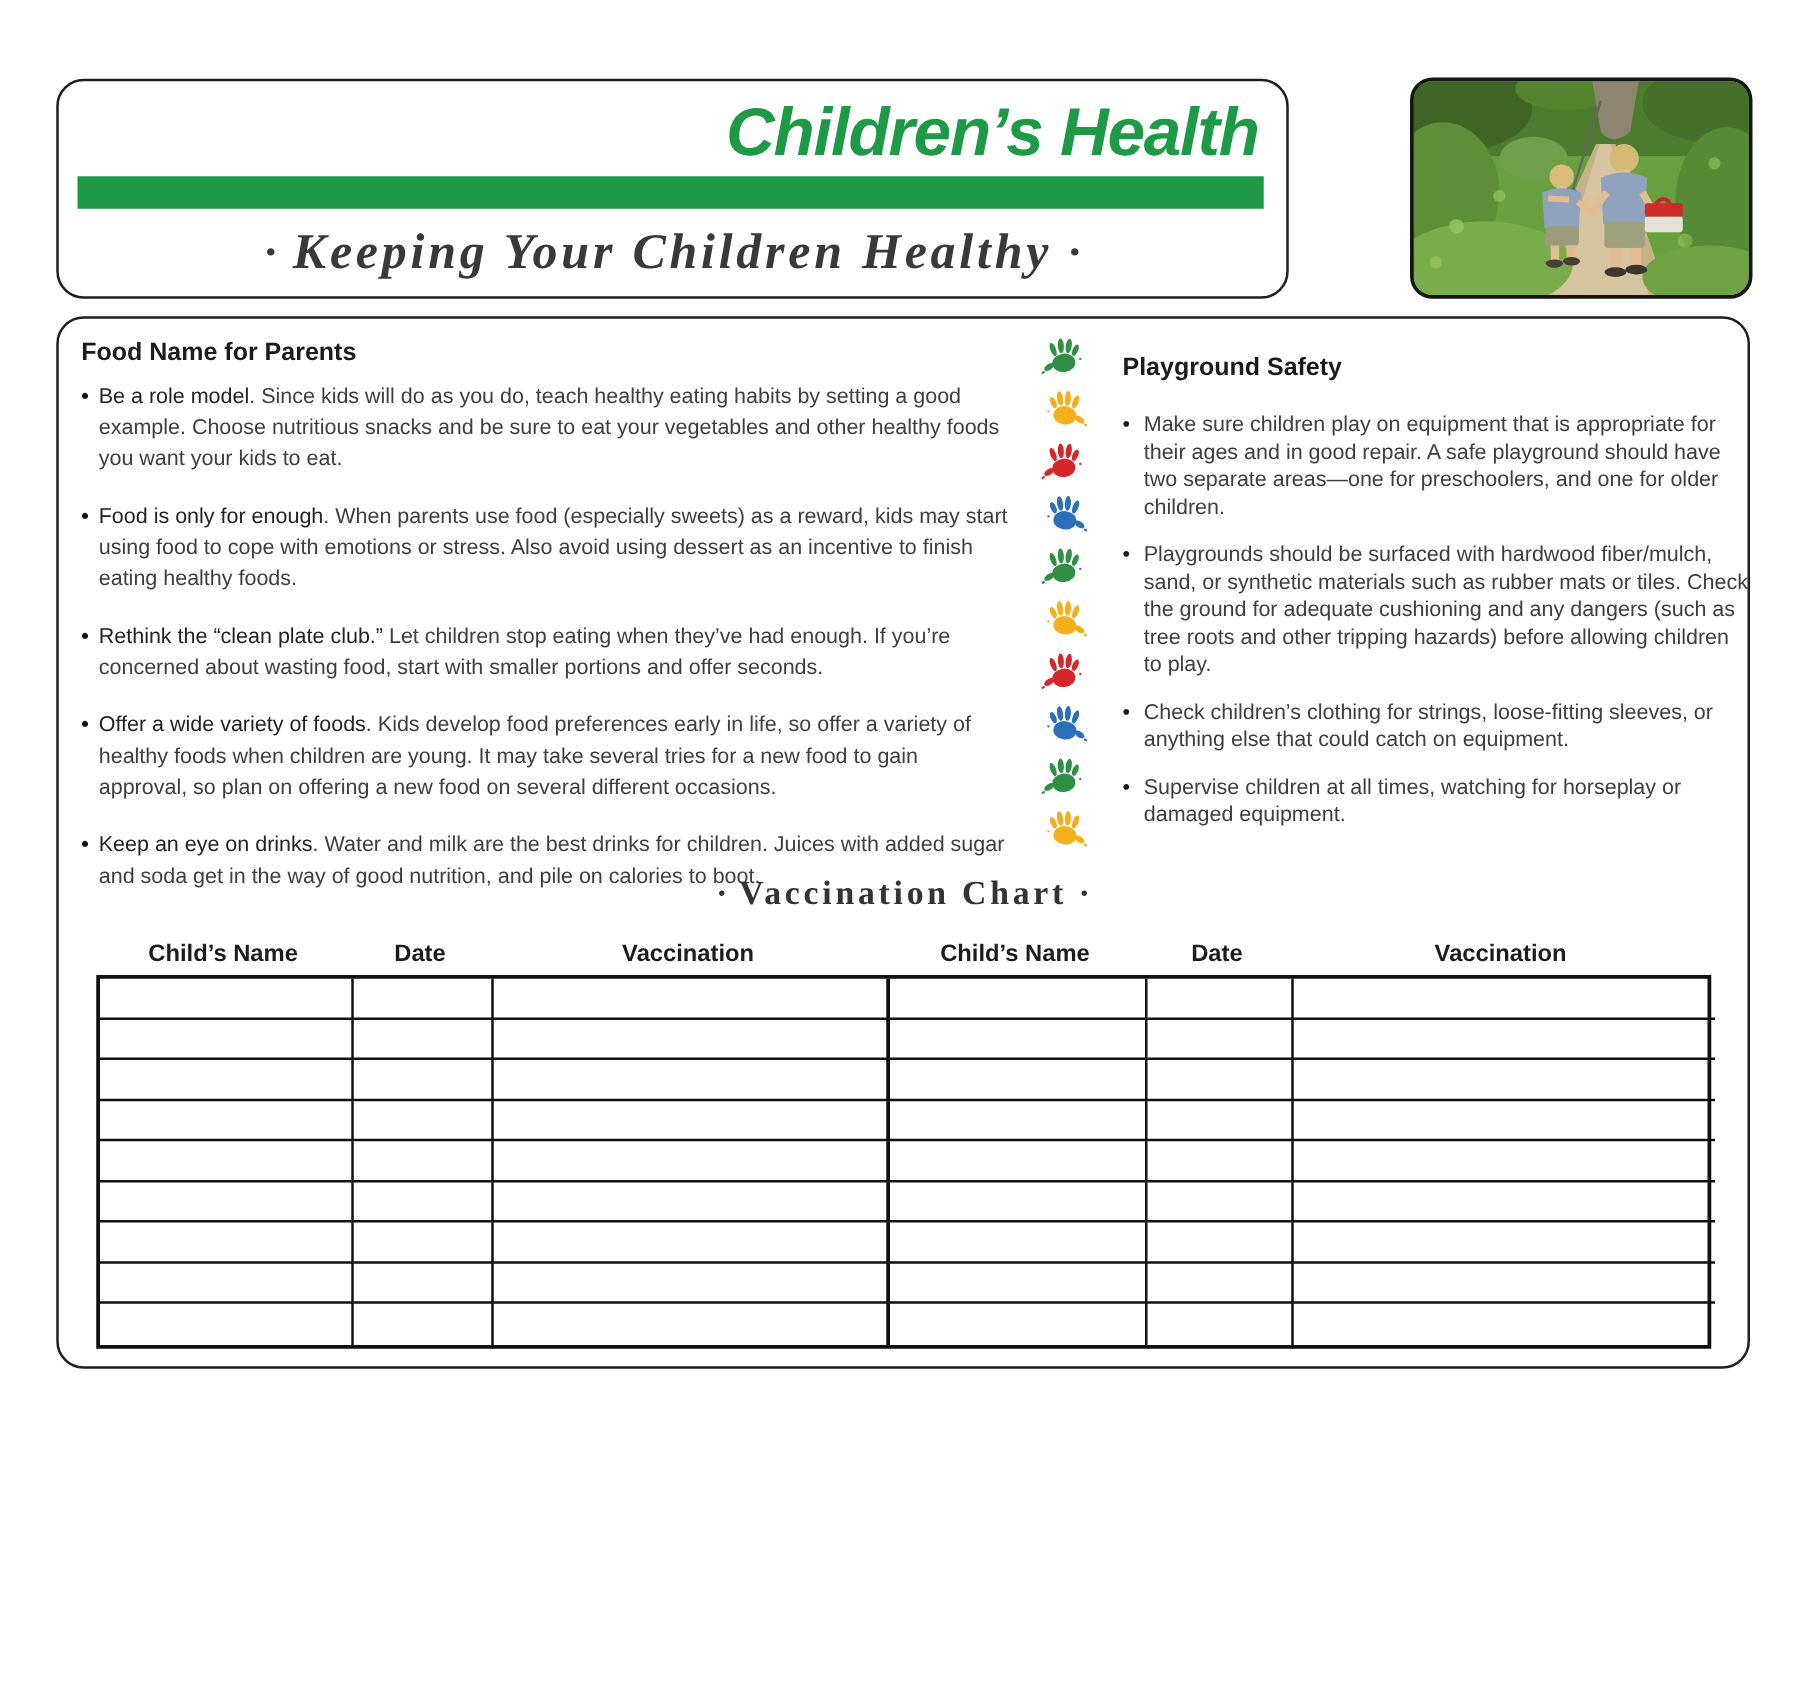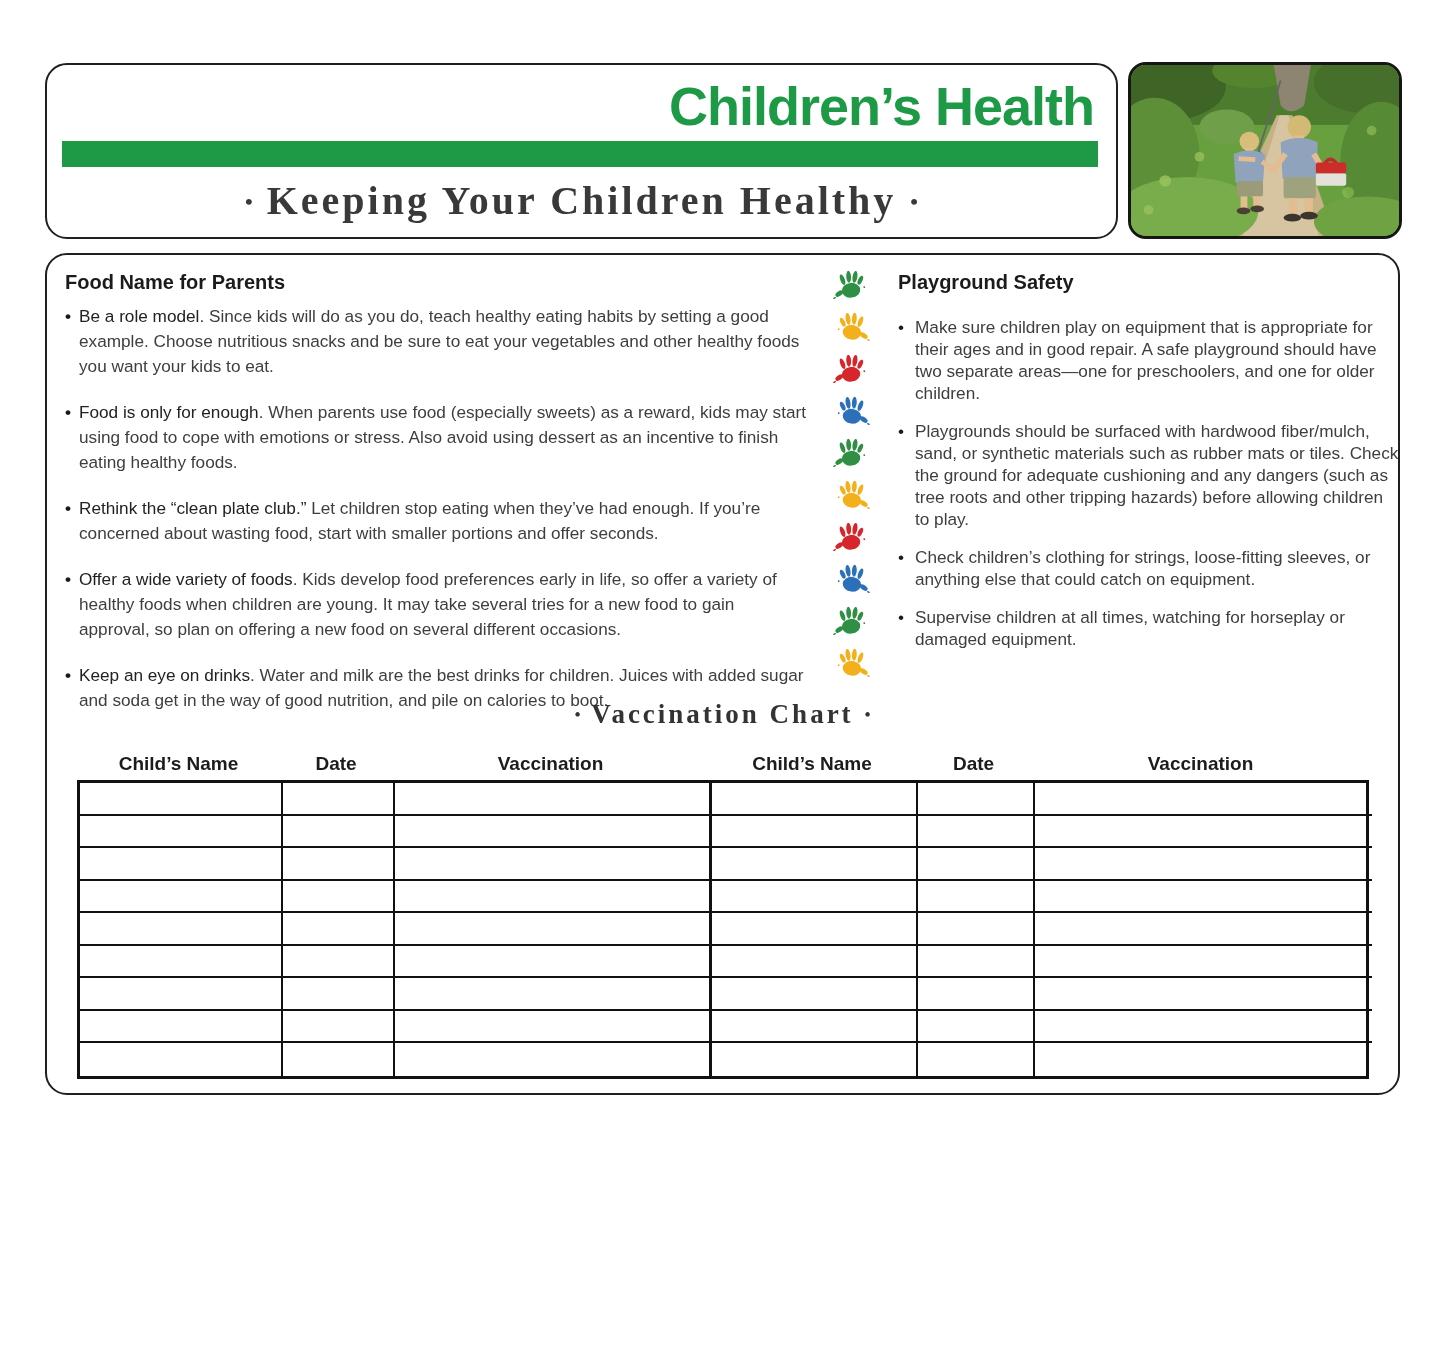--- a/index.html
+++ b/index.html
@@ -4,22 +4,22 @@
 <style>
   * { margin:0; padding:0; box-sizing:border-box; }
   :root{
     --green:#1E9A47; --text:#3E3E3E; --heading:#1B1B1B; --border:#1F1F1F;
     --hand-green:#2F9045; --hand-yellow:#F3B01C; --hand-red:#D6252B; --hand-blue:#2B70B8;
   }
   body{ background:#fff; font-family:"Liberation Sans", sans-serif; }
   .page{ position:relative; width:1445px; height:1350px; background:#fff; overflow:hidden; }
 
   
-  .header-box{ position:absolute; left:45px; top:63px; width:1073px; height:176px;
-    border:2.5px solid var(--border); border-radius:22px; background:#fff; }
+  .header-box{ position:absolute; left:45px; top:63px; width:986px; height:176px;
+    border:2.5px solid var(--border); border-radius:22px; background:#fff;font-style:italic; }
   .brand-title{ position:absolute; top:10px; right:22px; font-size:54px; font-weight:bold;
     letter-spacing:-1px; color:var(--green); white-space:nowrap; }
   .green-bar{ position:absolute; left:15px; right:18px; top:76px; height:26px; background:var(--green); }
   .subtitle{ position:absolute; left:0; right:0; top:112px; text-align:center;
     font-family:"Liberation Serif", serif; font-weight:bold; font-size:40px;
     letter-spacing:3px; color:#393939; }
   .subtitle .dot{ font-size:0.55em; vertical-align:0.22em; letter-spacing:0; margin:0 14px; }
 
   
   .photo-box{ position:absolute; left:1128px; top:62px; width:274px; height:177px;
@@ -39,21 +39,21 @@
   .tip .marker{ position:absolute; left:0; top:0; font-weight:bold; color:#1a1a1a; }
   .tip .lead{ font-weight:normal; color:#222; }
 
   .hand-col{ position:absolute; left:771px; top:12px; width:66px;
     display:flex; flex-direction:column; align-items:center; }
   .hand{ width:47px; height:34px; margin-bottom:8px; }
   .hand svg{ width:100%; height:100%; transform:rotate(4deg); }
   .hand.mirror svg{ transform:scaleX(-1) rotate(4deg); }
 
   .play-col{ position:absolute; left:851px; top:16px; width:502px; }
-  .play-col .col-heading{ margin-bottom:22px; }
+  .play-col .col-heading{ margin-bottom:22px;margin-top:12px; }
   .safety{ position:relative; padding-left:17px; font-size:17.2px; line-height:22px;
     color:var(--text); margin-bottom:16px; }
   .safety .marker{ position:absolute; left:0; top:0; color:#1a1a1a; }
 
   .vacc-title{ position:absolute; left:0; right:0; top:444px; text-align:center;
     font-family:"Liberation Serif", serif; font-weight:bold; font-size:27px;
     letter-spacing:3px; color:#333; }
   .vacc-title .dot{ font-size:0.6em; vertical-align:0.2em; letter-spacing:0; margin:0 11px; }
 
   .vacc-table{ position:absolute; left:30px; top:492px; width:1292px; }

